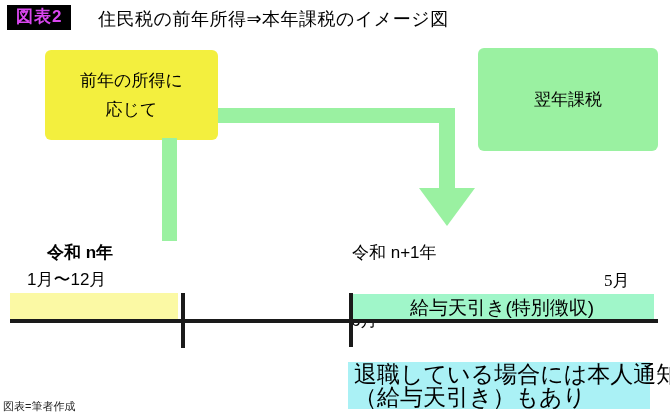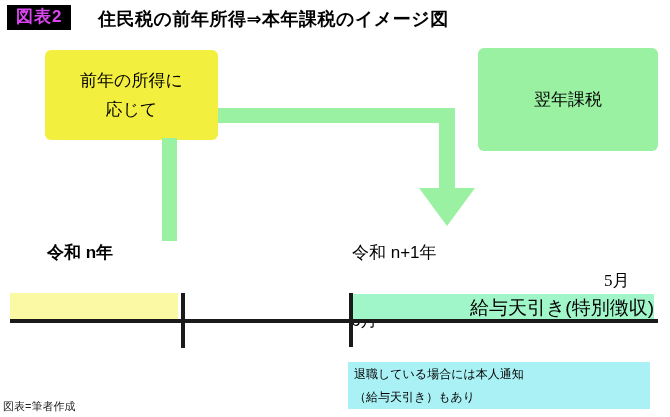--- a/index.html
+++ b/index.html
@@ -27,21 +27,21 @@
   .fig-tag{
     position:absolute;left:7px;top:5px;
     background:#000;color:#d946ef;
     font-size:17px;font-weight:bold;
     padding:2px 9px 3px 9px;
     line-height:20px;
     letter-spacing:1px;
   }
   .fig-title{
     position:absolute;left:98px;top:7px;
-    font-size:18px;font-weight:bold;
+    font-size:18px;font-weight:normal;
     letter-spacing:0.5px;
     white-space:nowrap;
   }
   
   .rbox{
     position:absolute;
     border-radius:6px;
     display:flex;flex-direction:column;
     align-items:center;justify-content:center;
     font-size:17px;
@@ -81,39 +81,39 @@
   .lbl-end{left:604px;top:270px;font-family:Liberation Serif, serif;}
   
   .band{position:absolute;}
   .band.yellow{
     left:10px;top:293px;width:168px;height:27px;
     background:var(--pale-yellow-band,#FBF9A4);
   }
   .band.mint{
     left:350px;top:294px;width:304px;height:28px;
     background:var(--mint-band,#A0F6C9);
-    display:flex;align-items:center;justify-content:flex-end;
+    display:flex;align-items:center;justify-content:center;
     font-size:19px;font-weight:500;
     white-space:nowrap;
   }
   .axis-line{
     position:absolute;left:10px;top:319px;width:648px;height:4px;
     background:var(--axis-black,#1A1A1A);
   }
   .tick{
     position:absolute;width:4px;
     background:var(--axis-black,#1A1A1A);
   }
   .tick.t1{left:181px;top:293px;height:55px;}
   .tick.t2{left:349px;top:293px;height:54px;}
   
   .note{
     position:absolute;left:348px;top:362px;width:302px;height:47px;
     background:var(--cyan-note,#AAF1F5);
-    font-size:12px;line-height:23px;
+    font-size:23px;line-height:23px;
     padding:1px 6px;
     white-space:nowrap;
   }
   
   .caption{
     position:absolute;left:3px;top:399px;
     font-size:11px;color:#222;
   }
   .block{display:block;}
 </style>
@@ -133,20 +133,21 @@
   <div class="rbox nextyear">
     <span class="block">翌年課税</span>
   </div>
 
   <div class="bar h-run"></div>
   <div class="bar v-run"></div>
   <div class="arrow-head"></div>
   <div class="bar drop"></div>
 
   <span class="tl-label lbl-year-n">令和 n年</span>
+  <span class="tl-label lbl-months-n">1月〜12月</span>
   <span class="tl-label lbl-year-n1">令和 n+1年</span>
   <span class="tl-label lbl-start">6月</span>
   <span class="tl-label lbl-end">5月</span>
 
   <div class="band yellow"></div>
   <div class="band mint">
     <span>給与天引き(特別徴収)</span>
   </div>
   <div class="axis-line"></div>
   <div class="tick t1"></div>

